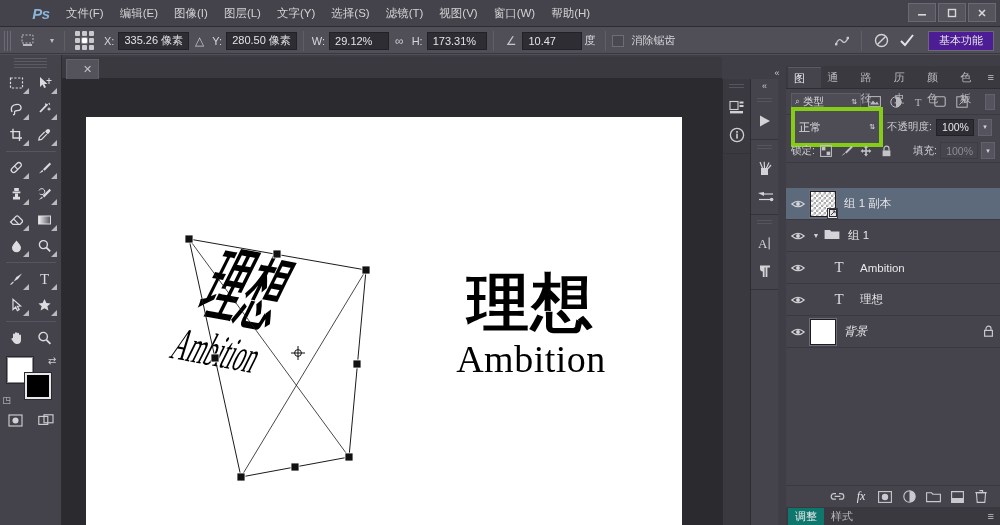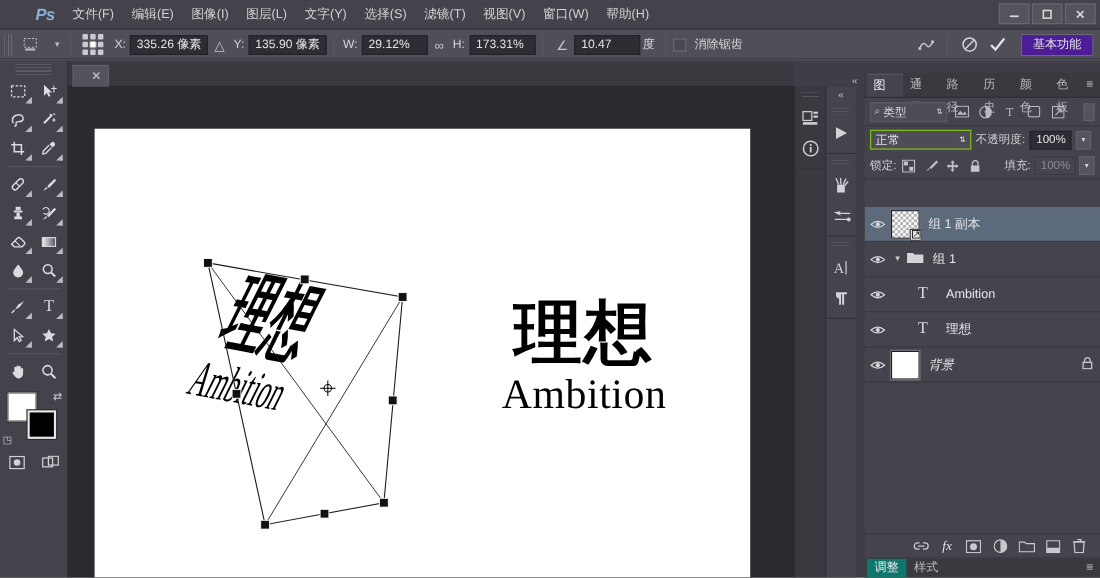--- a/index.html
+++ b/index.html
@@ -225,21 +225,21 @@
   .filtsel .arrows { margin-left: auto; font-size: 7px; }
   .fic { width: 18px; height: 18px; display: flex; align-items: center; justify-content: center;
     color: #b9b9bf; font-size: 11px; }
   .ftoggle { margin-left: auto; width: 10px; height: 16px; background: #55535d; border: 1px solid #63616b; }
 
   .bmrow {
     display: flex; align-items: center; height: 24px; padding: 0 5px; gap: 4px;
   }
   .bmsel {
     display: flex; align-items: center; height: 18px; width: 92px;
-    background: #4e4c55; border: 1px solid #84cc16; padding: 0 4px;
+    background: #4e4c55; border: 4px solid #84cc16; padding: 16px 4px;
     font-size: 11px; color: #e0e0e3;
   }
   .bmsel .arrows { margin-left: auto; font-size: 7px; }
   .lbl { font-size: 10.5px; color: #cfcfd3; white-space: nowrap; }
   .numfield {
     background: #2f2d34; border: 1px solid #232128; height: 17px;
     padding: 0 4px; font-size: 10.5px; color: #e6e6e9;
     display: flex; align-items: center; justify-content: flex-end; min-width: 38px;
   }
   .numfield.dim { color: #8d8d94; background: #46444c; border-color: #3d3b43; }
@@ -353,21 +353,21 @@
         <i class="center"></i>
         <i></i>
         <i></i>
         <i></i>
         <i></i>
     </div>
     <div class="ob-label">X:</div>
     <div class="ob-field">335.26 像素</div>
     <div class="ob-icon">△</div>
     <div class="ob-label">Y:</div>
-    <div class="ob-field">135.90 像素</div>
+    <div class="ob-field">280.50 像素</div>
     <div class="ob-sep"></div>
     <div class="ob-label">W:</div>
     <div class="ob-field">29.12%</div>
     <div class="ob-icon">∞</div>
     <div class="ob-label">H:</div>
     <div class="ob-field">173.31%</div>
     <div class="ob-sep"></div>
     <div class="ob-icon">∠</div>
     <div class="ob-field">10.47</div>
     <div class="ob-label">度</div>

